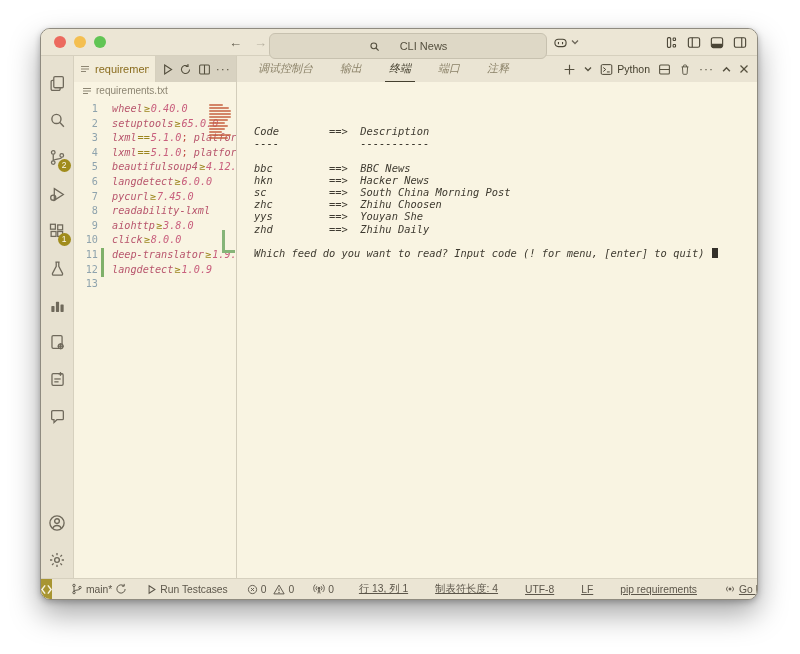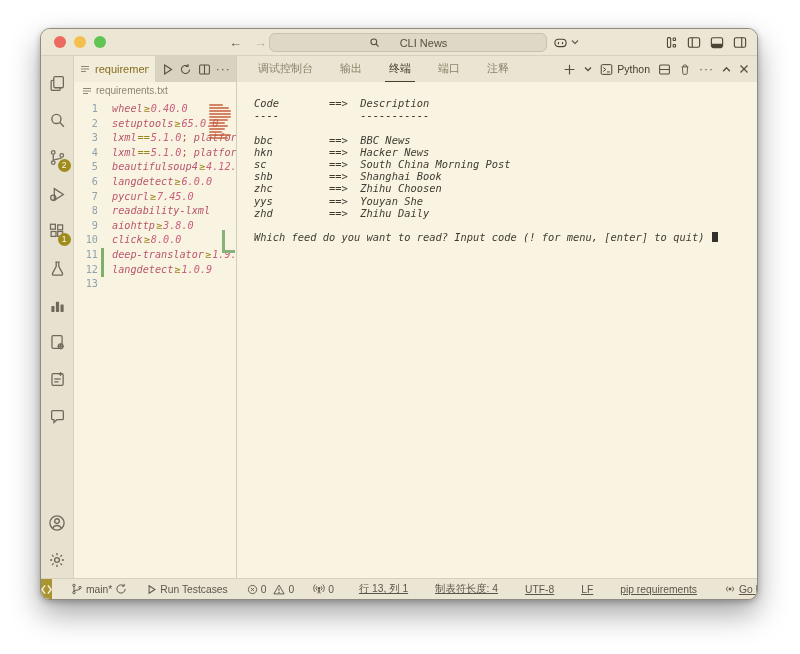--- a/index.html
+++ b/index.html
@@ -12,21 +12,21 @@
     overflow:hidden; display:flex; flex-direction:column;
   }
 
   
   .titlebar { height:27px; flex:0 0 27px; background:#ece6d5; border-bottom:1px solid #d6d0be;
     display:flex; align-items:center; position:relative; }
   .traffic { display:flex; gap:8px; margin-left:13px; }
   .light { width:12px; height:12px; border-radius:50%; }
   .nav-arrows { position:absolute; left:188px; display:flex; gap:12px; font-size:13px; color:#5d5849; }
   .nav-arrows .fwd { color:#b7b1a0; }
-  .searchbox { position:absolute; left:228px; top:4px; width:278px; height:19px;
+  .searchbox { position:absolute; left:228px; top:4px; width:278px; height:26px;
     background:#ded8c6; border:1px solid #c7c1af; border-radius:6px;
     display:flex; align-items:center; justify-content:center; gap:20px;
     font-size:11px; color:#55503f; }
   .tb-copilot { position:absolute; left:512px; display:flex; align-items:center; gap:3px; color:#4a4536; }
   .tb-right { position:absolute; right:10px; display:flex; gap:9px; align-items:center; color:#4a4536; }
   .icon { display:inline-flex; align-items:center; justify-content:center; }
   svg { display:block; }
 
   
   .main { flex:1; display:flex; min-height:0; }
@@ -59,26 +59,26 @@
   .seg-v { color:#c9607e;margin-top:8px; }
   .seg-p { color:#c04b42; font-style:normal; }
   .minimap { position:absolute; top:5px; right:3px; width:24px; }
   .mm-mark { height:2px; margin-bottom:1px; background:#c65f3e; opacity:.75; border-radius:1px; }
   .green-L { position:absolute; top:131px; right:1px; width:13px; height:23px;
     border-left:3px solid #86b478; border-bottom:3px solid #86b478; }
 
   
   .panel { flex:1; display:flex; flex-direction:column; min-width:0; background:#f9f4e2; }
   .panel-header { height:26px; flex:0 0 26px; background:#eae4d3; display:flex; align-items:center; padding:0 8px; }
-  .panel-tabs { display:flex; gap:1px; height:100%; }
+  .panel-tabs { display:flex; gap:1px; height:100%;font-style:italic; }
   .panel-tab { font-size:11px; color:#8b8268; padding:0 4px; margin:0 9px; display:flex; align-items:center; border-bottom:1.5px solid transparent; cursor:default; }
   .panel-tab.active { color:#45402f; border-bottom-color:#45402f; }
   .panel-actions { margin-left:auto; display:flex; align-items:center; gap:8px; color:#55503f; }
   .pa-profile { display:flex; align-items:center; gap:4px; font-size:10.5px; color:#45402f; }
-  .terminal { flex:1; padding:15px 11px 0 17px; overflow:hidden; }
+  .terminal { flex:1; padding:15px 11px 0 17px; overflow:hidden;margin-top:28px; }
   .t-line { font-family:"DejaVu Sans Mono", monospace; font-style:italic; font-size:10.4px;
     line-height:12.2px; color:#3e3a30; white-space:pre; }
   .t-cursor { display:inline-block; width:6px; height:10px; background:#34302a; vertical-align:-1px; margin-left:1px; }
 
   
   .statusbar { height:21px; flex:0 0 21px; background:#ebe5d4; border-top:1px solid #d6d0be;
     display:flex; align-items:center; font-size:10.3px; color:#5c564a;gap:9px; }
   .sb-remote { width:33px; height:100%; background:#a89531; color:#f7f2df; display:flex; align-items:center; justify-content:center; }
   .sb-item { display:flex; align-items:center; gap:3px; margin-left:10px; white-space:nowrap; }
   .sb-right { margin-left:auto; display:flex; align-items:center; }
@@ -449,21 +449,20 @@
           </span>
         </div>
       </div>
       <div class="terminal">
           <div class="t-line">Code        ==&gt;  Description</div>
           <div class="t-line">----             -----------</div>
           <div class="t-line"> </div>
           <div class="t-line">bbc         ==&gt;  BBC News</div>
           <div class="t-line">hkn         ==&gt;  Hacker News</div>
           <div class="t-line">sc          ==&gt;  South China Morning Post</div>
-          <div class="t-line">shb         ==&gt;  Shanghai Book</div>
           <div class="t-line">zhc         ==&gt;  Zhihu Choosen</div>
           <div class="t-line">yys         ==&gt;  Youyan She</div>
           <div class="t-line">zhd         ==&gt;  Zhihu Daily</div>
           <div class="t-line"> </div>
           <div class="t-line">Which feed do you want to read? Input code (! for menu, [enter] to quit) <span class="t-cursor"></span></div>
         </div>
     </div>
   </div>
 
   <div class="statusbar">

